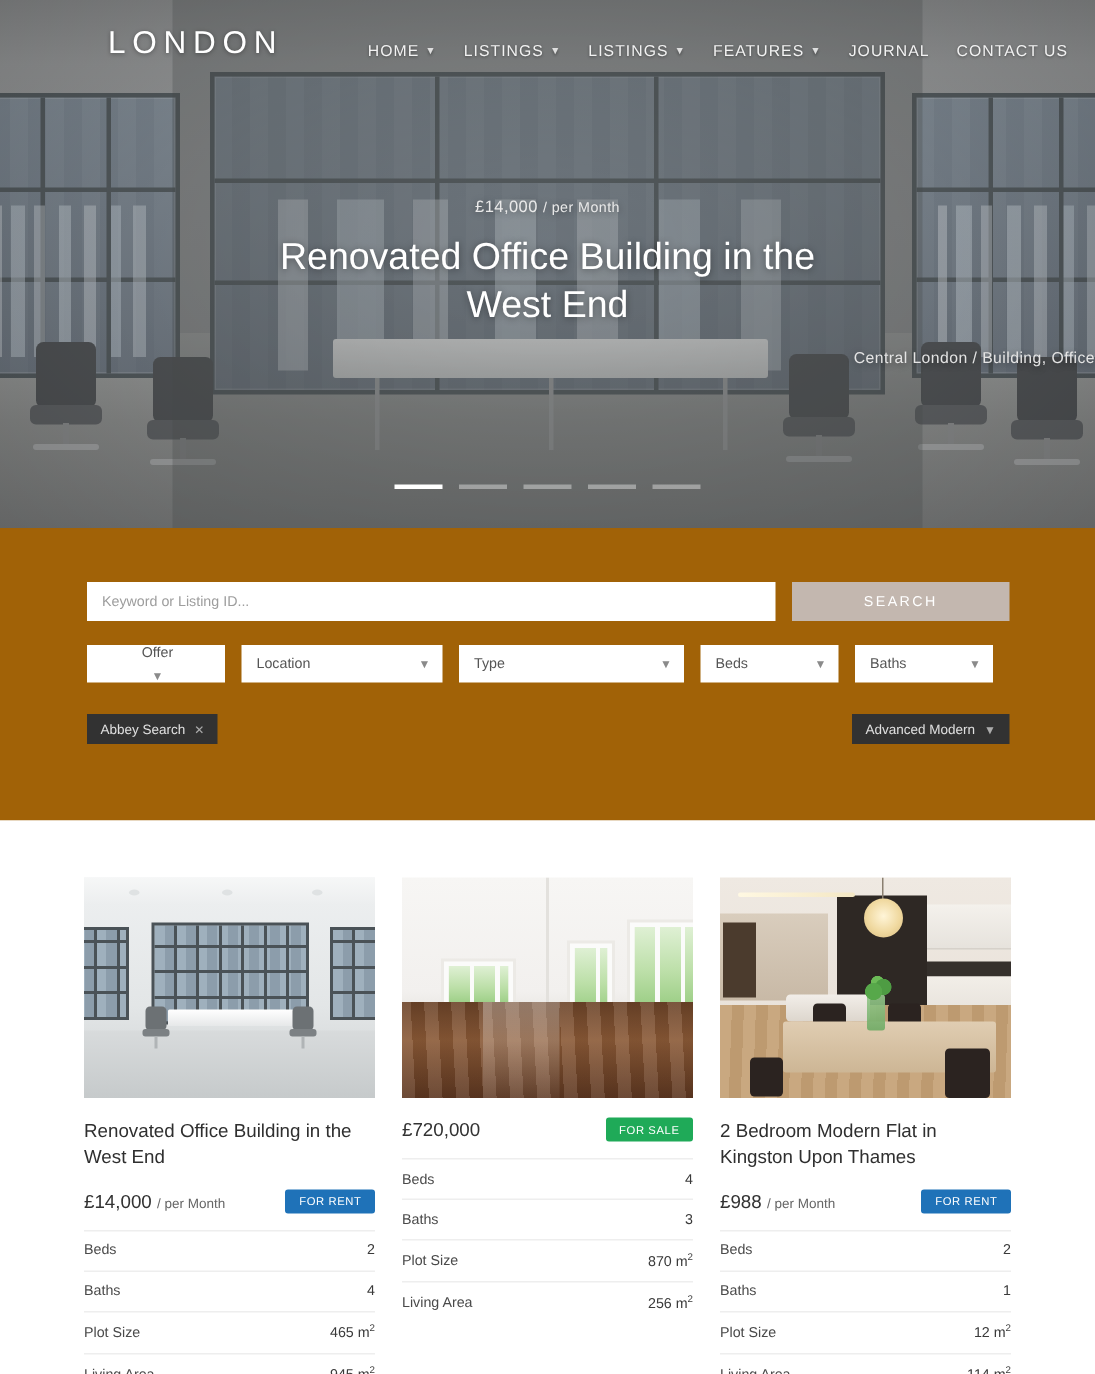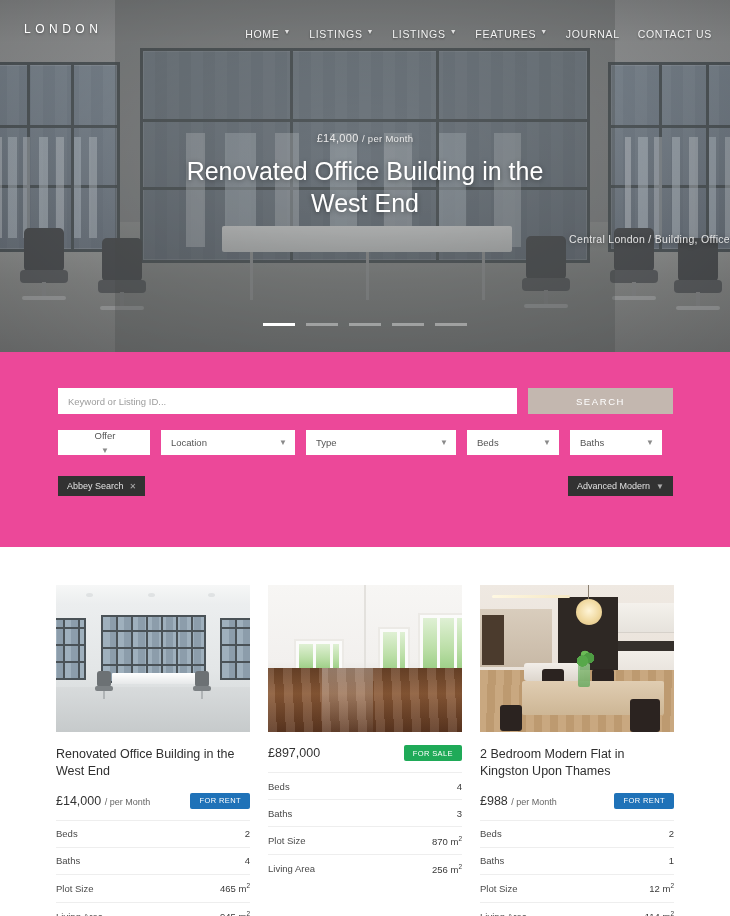--- a/index.html
+++ b/index.html
@@ -101,30 +101,30 @@
   .hero-center-tint {
     position: absolute; left: 115px; top: 0; width: 500px; height: 352px;
     background: rgba(70,72,74,.30);
   }
 
   .topbar {
     position: absolute; left: 0; right: 0; top: 0; height: 58px;
     display: flex; align-items: center; z-index: 6;
   }
   .logo {
-    color: #fff; font-size: 12px; letter-spacing: 4.5px;
-    font-weight: 400; margin-left: 24px; text-shadow: 0 1px 3px rgba(0,0,0,.35);
+    color: #fff; font-size: 21px; letter-spacing: 4.5px;
+    font-weight: 400; margin-left: 72px; text-shadow: 0 1px 3px rgba(0,0,0,.35);
   }
   .nav {
     margin-left: auto; margin-right: 18px;
     display: flex; align-items: center; gap: 18px;
   }
   .nav-item {
     color: #f2f2f2; font-size: 10.5px; letter-spacing: .7px;
-    display: flex; align-items: flex-start; gap: 4px; cursor: pointer;
+    display: flex; align-items: center; gap: 4px; cursor: pointer;
     text-shadow: 0 1px 2px rgba(0,0,0,.4);
     margin-top: 10px;
   }
   .caret { font-size: 7px; opacity: .85; }
 
   .hero-text {
     position: absolute; left: 0; right: 0; top: 132px; text-align: center; z-index: 5;
     text-shadow: 0 1px 5px rgba(0,0,0,.4);
   }
   .hero-price { color: #e9e9e9; font-size: 11px; letter-spacing: .3px; }
@@ -138,21 +138,21 @@
   }
   .slider-dots {
     position: absolute; left: 0; right: 0; bottom: 26px; z-index: 6;
     display: flex; justify-content: center; gap: 11px;
   }
   .dot { width: 32px; height: 3px; background: rgba(255,255,255,.38); cursor: pointer; }
   .dot.active { background: #ffffff; }
 
   
   .search-section {
-    background: #ec4899; width: 730px; height: 195px;
+    background: #a16207; width: 730px; height: 195px;
     padding: 36px 58px 0;
   }
   .search-panel { width: 615px; }
   .search-row1 { display: flex; gap: 11px; }
   .search-input {
     flex: 1; height: 26px; background: #fff; border: none;
     font-size: 9.5px; color: #777; padding: 0 10px;
     font-family: "Liberation Sans", sans-serif;
   }
   .search-input::placeholder { color: #9d9d9d; }
@@ -546,21 +546,21 @@
   <div class="card">
     <div class="card-img img-room">
       <div class="r-wall-edge"></div>
       <div class="r-win rw1"></div>
       <div class="r-win rw2"></div>
       <div class="r-win rw3"></div>
       <div class="r-floor"></div>
     </div>
     <div class="price-row">
       <div class="price">
-        <span>£897,000</span>
+        <span>£720,000</span>
         <span class="unit"></span>
       </div>
       <div class="badge badge-sale">FOR SALE</div>
     </div>
     <div class="spec">
       <span>Beds</span>
       <span class="val">4</span>
     </div>
     <div class="spec">
       <span>Baths</span>

